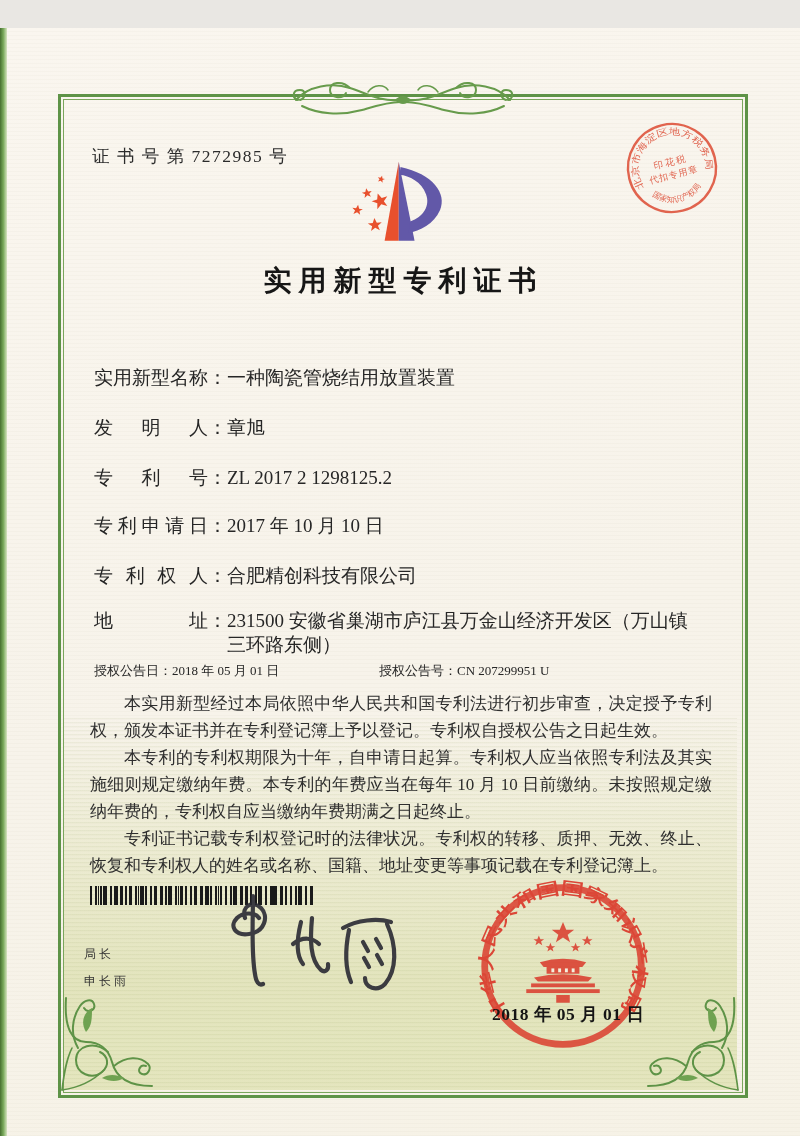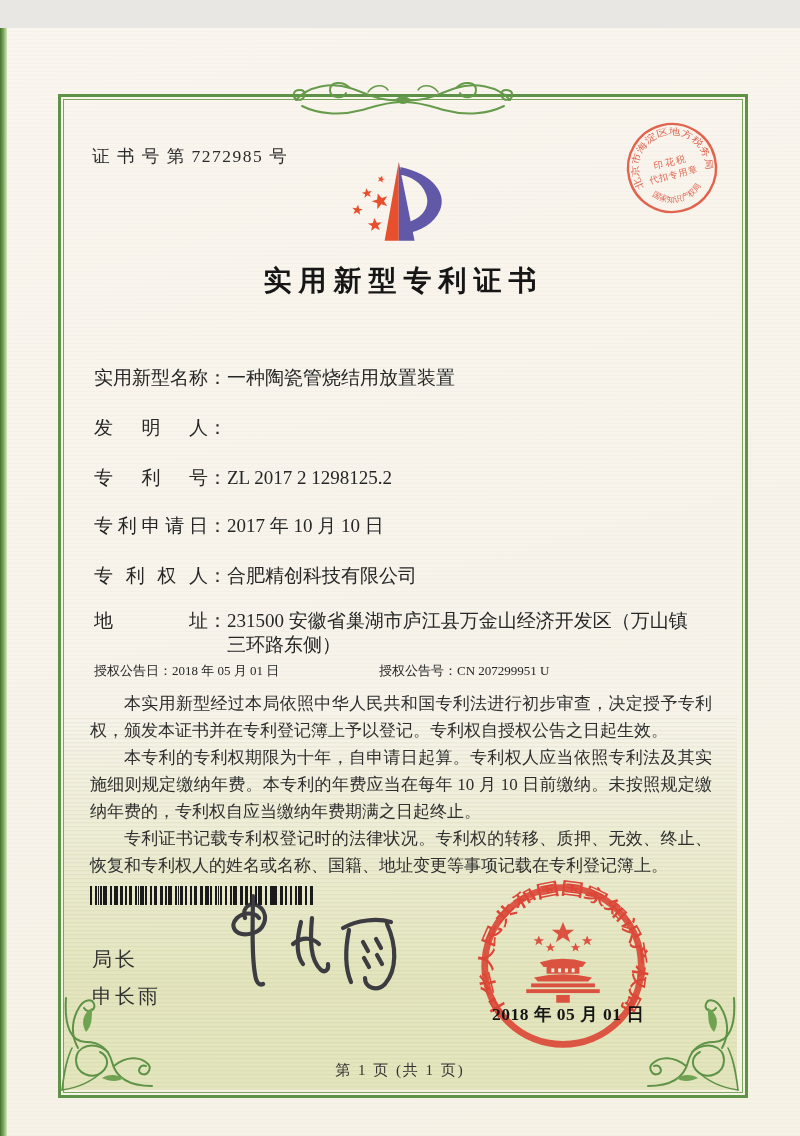--- a/index.html
+++ b/index.html
@@ -73,21 +73,21 @@
     font-size:17px; line-height:27px; text-align:justify; color:#2e2e2e;font-family:Liberation Serif, serif;
   }
   .paras p{ margin:0; text-indent:2em; }
   .barcode{
     position:absolute; left:90px; top:858px; width:224px; height:19px;
     background-image:
       repeating-linear-gradient(90deg,#1a1a1a 0 2px,transparent 2px 5px),
       repeating-linear-gradient(90deg,#1a1a1a 0 1px,transparent 1px 8px),
       repeating-linear-gradient(90deg,#1a1a1a 0 2px,transparent 2px 13px);
   }
-  .signer{ position:absolute; left:92px; top:918px; font-size:20px; letter-spacing:3px; color:#333; }
+  .signer{ position:absolute; left:84px; top:918px; font-size:12px; letter-spacing:3px; color:#333; }
   .signer div{ margin-bottom:10px; }
   .sig-svg{ position:absolute; left:215px; top:860px; width:205px; height:128px; }
   .seal-svg{
     position:absolute; left:476px; top:851px; width:174px; height:174px;
     mix-blend-mode:multiply; opacity:0.92; z-index:4;
   }
   .seal-date{
     position:absolute; left:492px; top:974px; z-index:5;
     font-size:17.5px; font-weight:700; letter-spacing:0.5px; color:#151515;
   }
@@ -181,20 +181,21 @@
     <div class="title">实用新型专利证书</div>
 
     <div class="frow" style="top:338px">
       <span class="flabel">实用新型名称</span>
         <span class="colon">：</span>
         <span class="fval">一种陶瓷管烧结用放置装置</span>
     </div>
     <div class="frow" style="top:388px">
       <span class="flabel">发明人</span>
         <span class="colon">：</span>
+        <span class="fval">章旭</span>
     </div>
     <div class="frow" style="top:438px">
       <span class="flabel">专利号</span>
         <span class="colon">：</span>
         <span class="fval">ZL 2017 2 1298125.2</span>
     </div>
     <div class="frow" style="top:486px">
       <span class="flabel">专利申请日</span>
         <span class="colon">：</span>
         <span class="fval">2017 年 10 月 10 日</span>
@@ -289,16 +290,15 @@
       <text font-size="9" fill="#dd4f38" font-family="Liberation Serif, DejaVu Serif, serif">
         <textPath href="#stamp-top" startOffset="0" textLength="128" lengthAdjust="spacingAndGlyphs">北京市海淀区地方税务局</textPath>
       </text>
       <text font-size="8" fill="#dd4f38" font-family="Liberation Serif, DejaVu Serif, serif">
         <textPath href="#stamp-bot" startOffset="0" textLength="56" lengthAdjust="spacingAndGlyphs">国家知识产权局</textPath>
       </text>
       <text x="0" y="-3" text-anchor="middle" font-size="9.5" letter-spacing="2" fill="#dd4f38" font-family="Liberation Serif, DejaVu Serif, serif">印花税</text>
       <text x="0" y="10" text-anchor="middle" font-size="9" letter-spacing="1" fill="#dd4f38" font-family="Liberation Serif, DejaVu Serif, serif">代扣专用章</text>
     </svg>
 
-    <div class="footer">第 1 页 (共 1 页)</div>
 
   </div>
 </div>
 
 </body></html>

